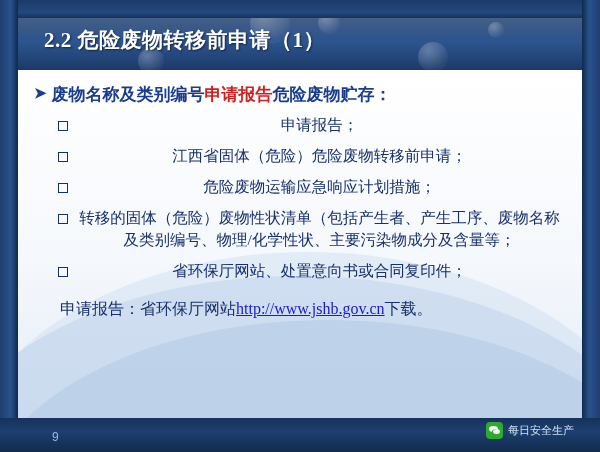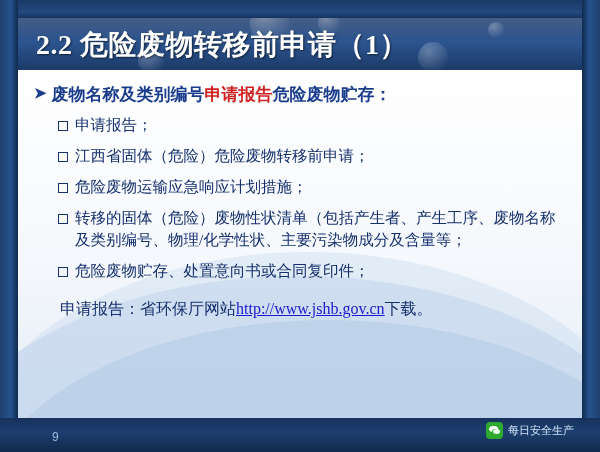--- a/index.html
+++ b/index.html
@@ -60,23 +60,23 @@
     border-radius: 50%;
     background: radial-gradient(circle at 35% 30%, rgba(255,255,255,.28), rgba(255,255,255,.04) 70%);
   }
   .b1 { width: 40px; height: 40px; left: 232px; top: -14px; }
   .b2 { width: 22px; height: 22px; left: 300px; top: -6px; }
   .b3 { width: 30px; height: 30px; left: 400px; top: 24px; }
   .b4 { width: 16px; height: 16px; left: 470px; top: 4px; }
   .b5 { width: 26px; height: 26px; left: 120px; top: 30px; }
   .title-text {
     position: absolute;
-    left: 18px; top: 8px;
+    left: 26px; top: 8px;
     color: #ffffff;
-    font-size: 28px;
+    font-size: 21px;
     font-weight: bold;
     letter-spacing: .5px;
     white-space: nowrap;
     text-shadow: 1px 1px 2px rgba(0,0,0,.55);
   }
 
   
   .content {
     position: absolute;
     left: 18px; top: 70px;
@@ -130,20 +130,21 @@
   .hl-red { color: #d01f1f; }
 
   
   .lvl2 {
     display: flex;
     align-items: flex-start;
     font-size: 15.5px;
     color: #16306e;
     line-height: 1.42;
     margin: 0 0 9px 24px;
+    text-align: center;
   }
   .lvl2 .sq {
     flex: 0 0 auto;
     width: 8px; height: 8px;
     border: 1.4px solid #16306e;
     margin-right: 7px;
     margin-top: 7px;
     background: transparent;
   }
   .lvl2 .txt { flex: 1 1 auto; }
@@ -247,21 +248,21 @@
       <div class="lvl2">
         <span class="sq"></span>
         <span class="txt">危险废物运输应急响应计划措施；</span>
       </div>
       <div class="lvl2">
         <span class="sq"></span>
         <span class="txt">转移的固体（危险）废物性状清单（包括产生者、产生工序、废物名称及类别编号、物理/化学性状、主要污染物成分及含量等；</span>
       </div>
       <div class="lvl2">
         <span class="sq"></span>
-        <span class="txt">危险废物贮存、处置意向书或合同复印件；</span>
+        <span class="txt">省环保厅网站、处置意向书或合同复印件；</span>
       </div>
 
       <div class="note"><span>申请报告：</span><span>省环保厅网站</span><span class="link">http://www.jshb.gov.cn</span><span>下载。</span></div>
 
     </div>
   </div>
 
   <div class="frame-bottom"></div>
 
   <div class="page-num">9</div>

